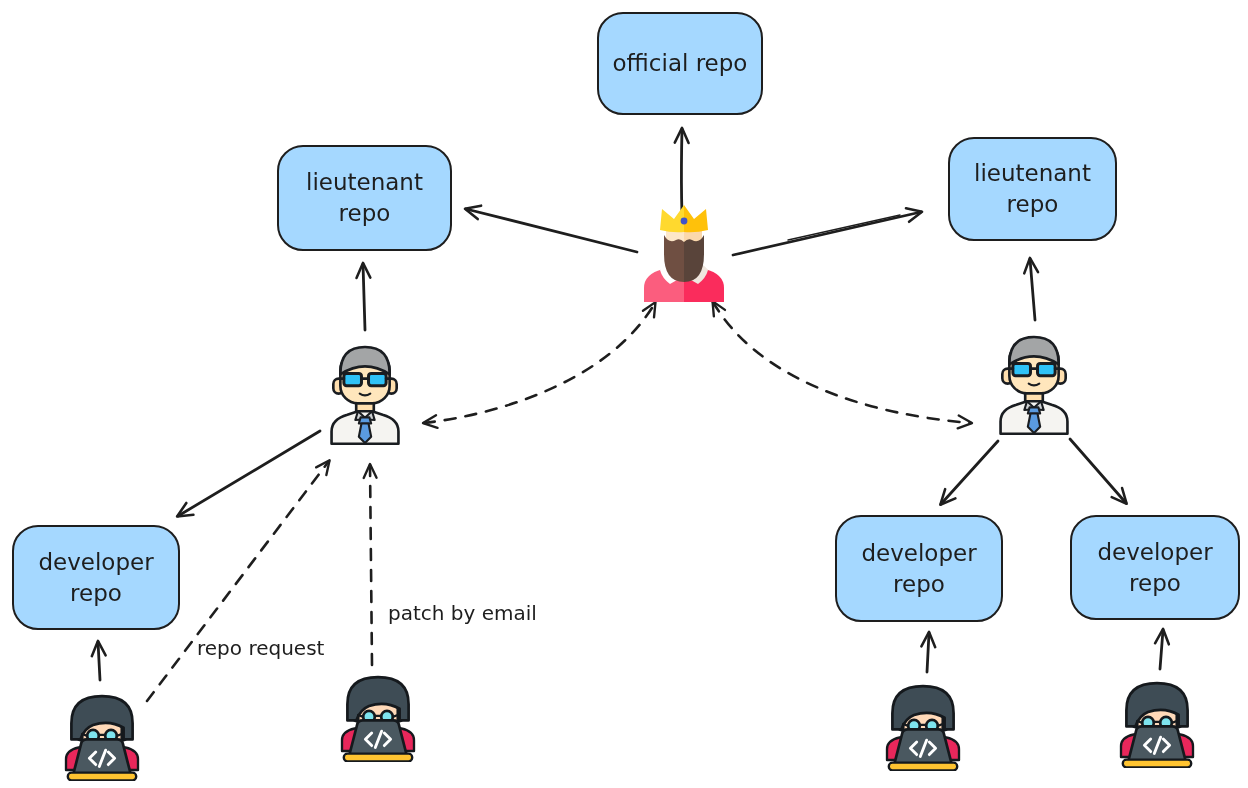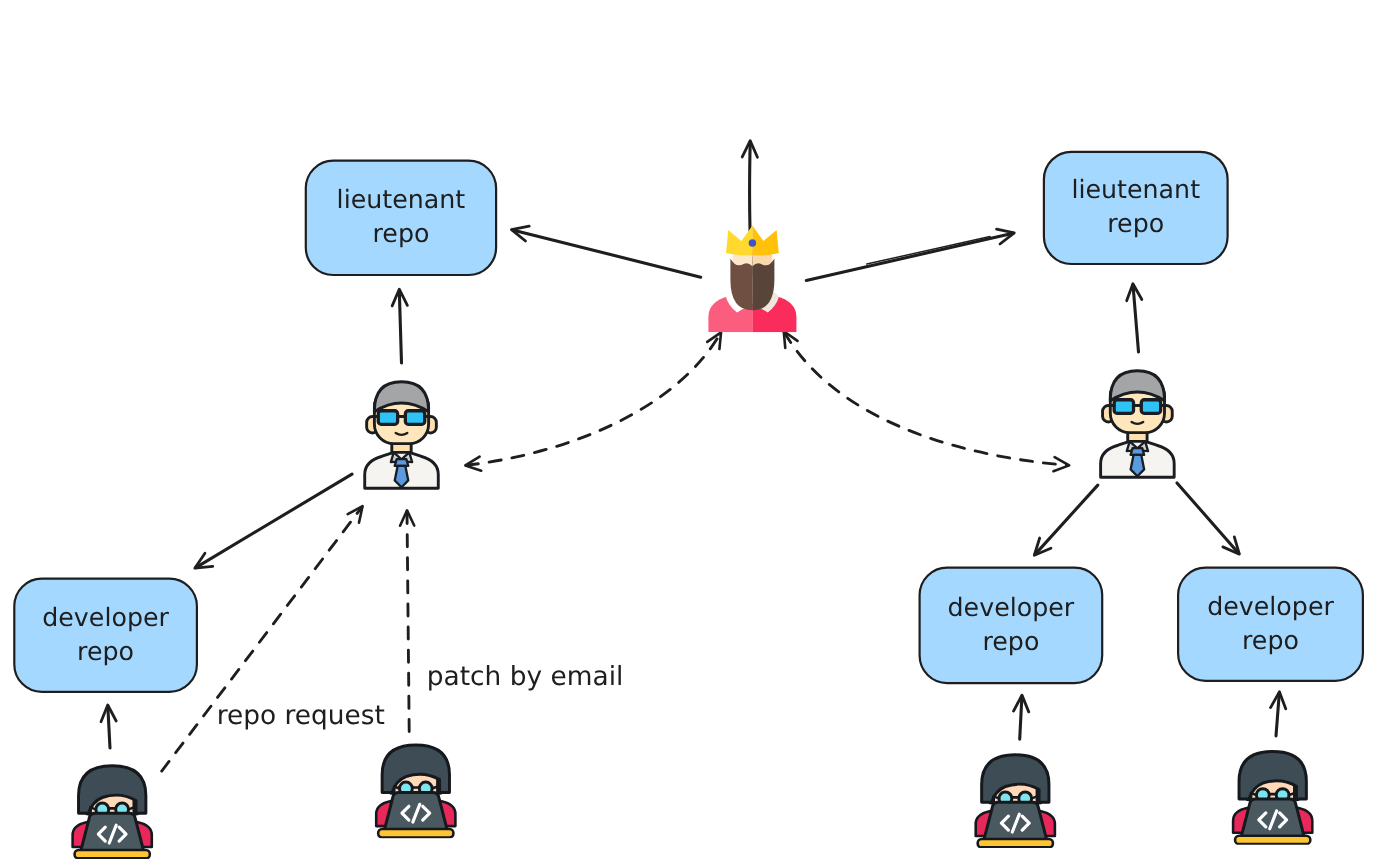--- a/index.html
+++ b/index.html
@@ -6,21 +6,21 @@
   #canvas{
     position:relative;width:1248px;height:788px;background:#ffffff;overflow:hidden;
     font-family:"DejaVu Sans","Liberation Sans",sans-serif;color:#1e1e1e;
   }
   #arrow-layer{position:absolute;left:0;top:0;width:1248px;height:788px;}
   .node{
     position:absolute;background:#a5d8ff;border:2.6px solid #1e1e1e;border-radius:26px;
     display:flex;align-items:center;justify-content:center;text-align:center;
     font-size:23px;line-height:1.34;color:#1e1e1e;box-sizing:border-box;padding:4px 10px;
   }
-  .edge-label{position:absolute;font-size:24px;color:#1e1e1e;white-space:nowrap;}
+  .edge-label{position:absolute;font-size:20px;color:#1e1e1e;white-space:nowrap;}
 </style>
 </head>
 <body>
 
 <div id="canvas">
 
   <svg id="arrow-layer" viewBox="0 0 1248 788" xmlns="http://www.w3.org/2000/svg">
     <defs>
       <marker id="ah" viewBox="0 0 20 20" refX="16" refY="10" markerWidth="7.6" markerHeight="7.6" orient="auto-start-reverse">
         <path d="M3,3.5 L17,10 L3,16.5" fill="none" stroke="#1e1e1e" stroke-width="2.4" stroke-linecap="round" stroke-linejoin="round"></path>
@@ -102,20 +102,21 @@
 
     <use href="#sym-king" x="636" y="198" width="96" height="104"></use>
     <use href="#sym-lieutenant" x="321" y="336" width="88" height="110"></use>
     <use href="#sym-lieutenant" x="990" y="326" width="88" height="110"></use>
     <use href="#sym-developer" x="57" y="687" width="90" height="94"></use>
     <use href="#sym-developer" x="333" y="668" width="90" height="94"></use>
     <use href="#sym-developer" x="878" y="677" width="90" height="94"></use>
     <use href="#sym-developer" x="1112" y="674" width="90" height="94"></use>
   </svg>
 
+  <div class="node" style="left:597px;top:12px;width:166px;height:103px;">official repo</div>
 
   <div class="node" style="left:277px;top:145px;width:175px;height:106px;">lieutenant repo</div>
 
   <div class="node" style="left:948px;top:137px;width:169px;height:104px;">lieutenant repo</div>
 
   <div class="node" style="left:12px;top:525px;width:168px;height:105px;">developer repo</div>
 
   <div class="node" style="left:835px;top:515px;width:168px;height:107px;">developer repo</div>
 
   <div class="node" style="left:1070px;top:515px;width:170px;height:105px;">developer repo</div>

